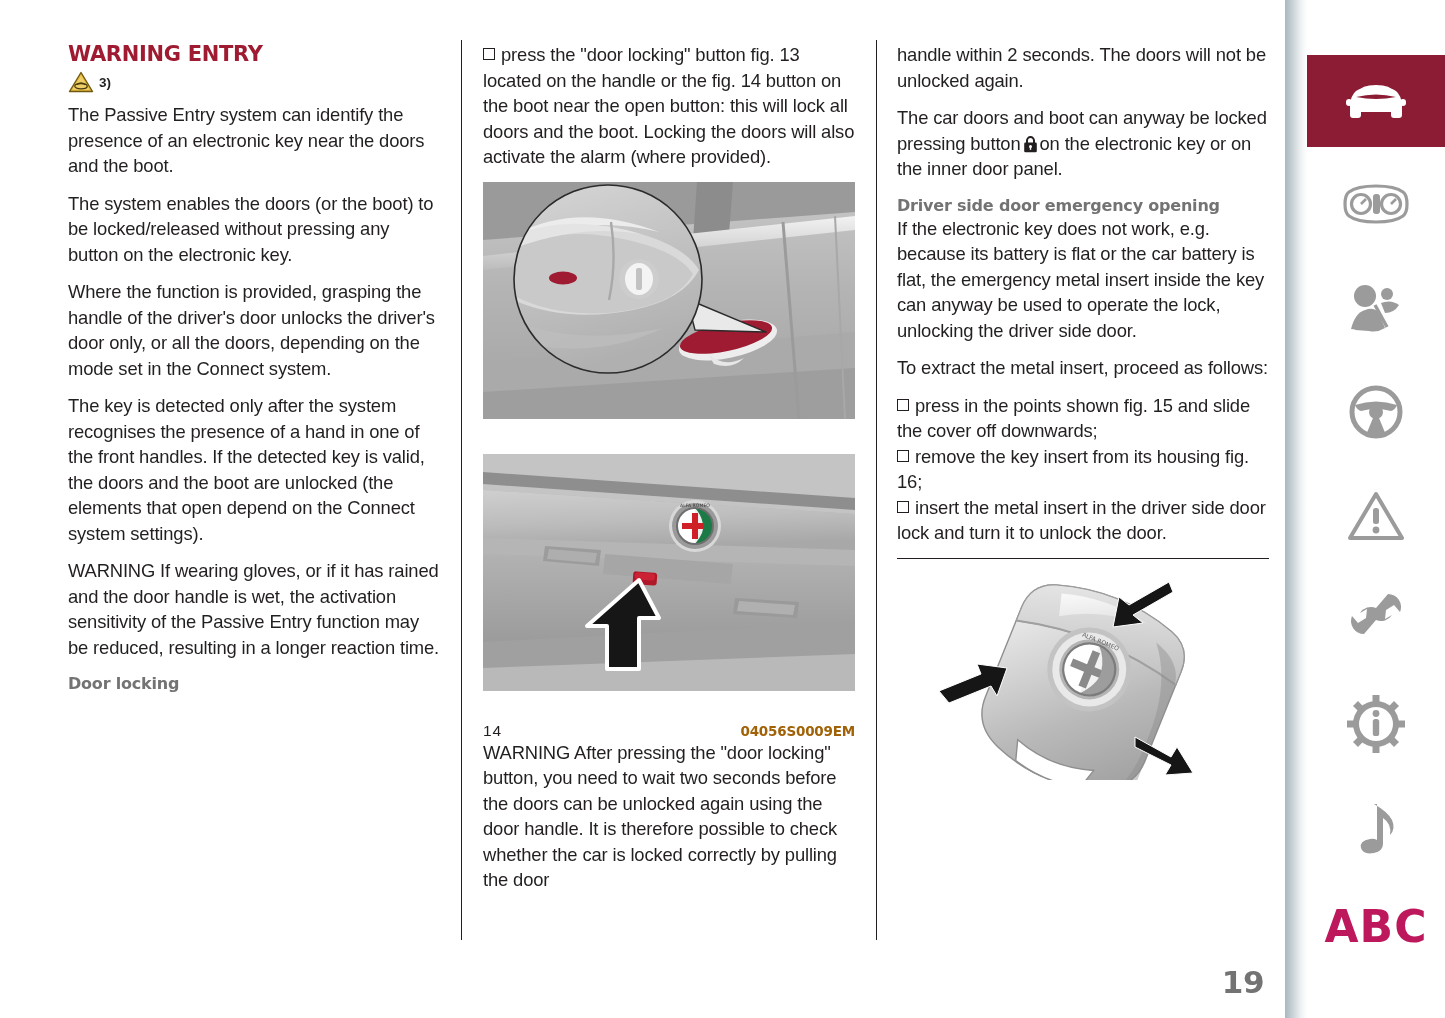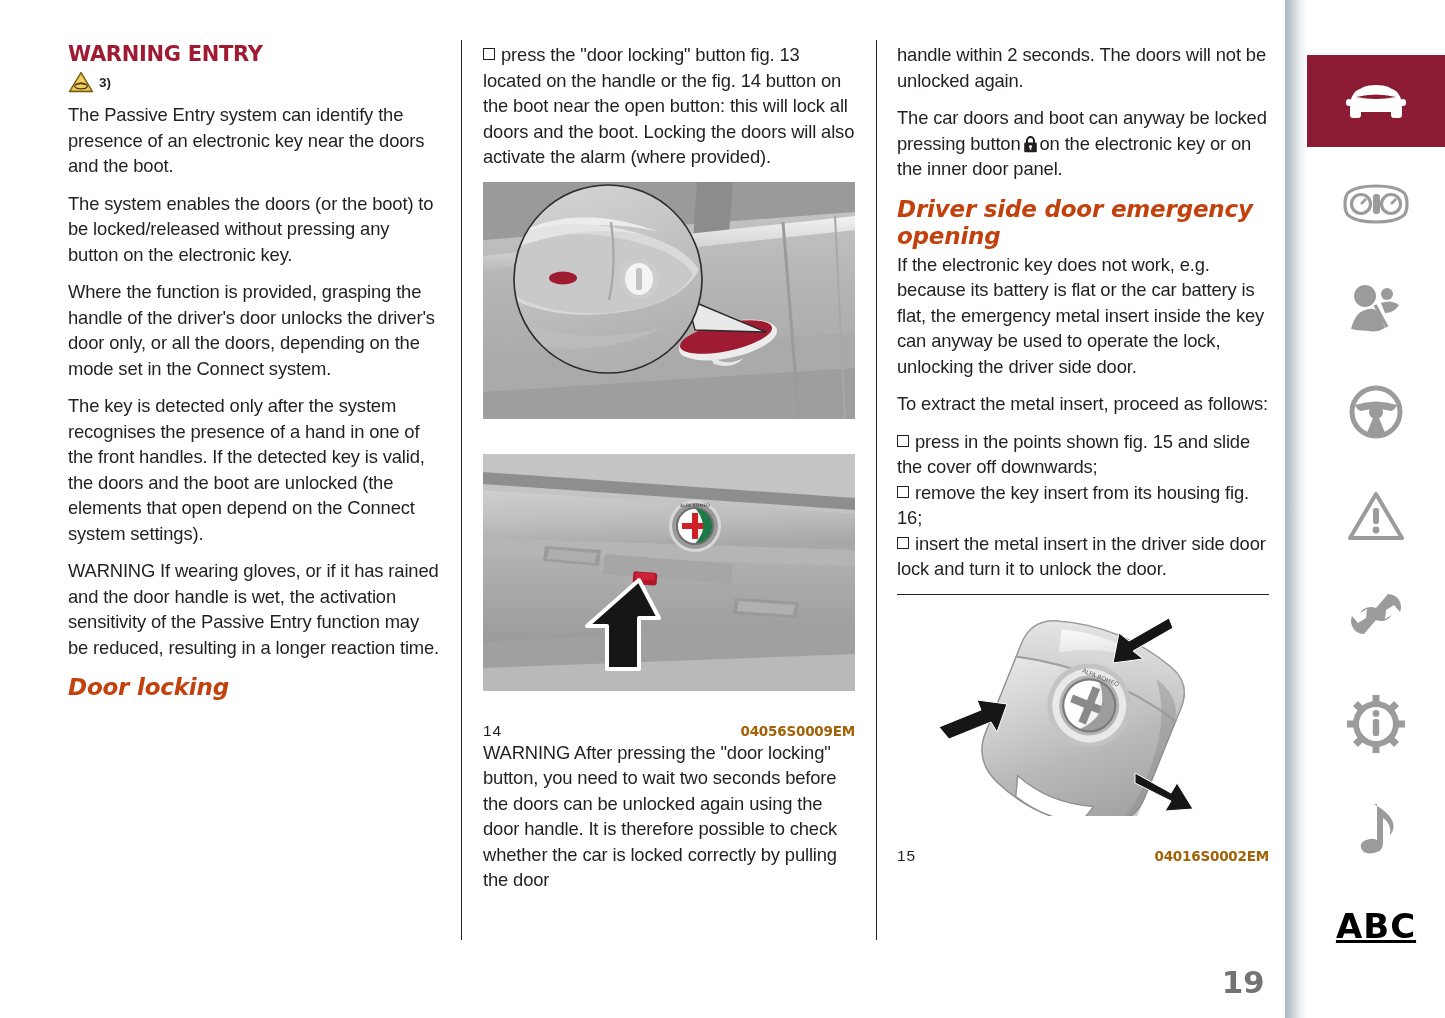--- a/index.html
+++ b/index.html
@@ -55,27 +55,26 @@
     font-family: "DejaVu Sans", sans-serif;
     font-size: 21px;
     font-weight: bold;
     color: #9e1b32;
     margin: 0 0 2px 0;
     letter-spacing: -0.3px;
     line-height: 1.15;
   }
   h2.sub-title {
     font-family: "DejaVu Sans", sans-serif;
-    font-size: 23px;
+    font-size: 16px;
     font-weight: bold;
-    color: #c2410c;
+    color: #737373;
     margin: 14px 0 1px 0;
     line-height: 1.2;
     letter-spacing: -0.2px;
-    font-style: italic;
   }
   p.body {
     font-size: 18.4px;
     line-height: 25.5px;
     color: #231f20;
     margin: 0 0 12px 0;
     letter-spacing: -0.15px;
   }
   p.nomargin { margin-bottom: 0; }
 
@@ -439,24 +438,20 @@
                 <text x="0" y="-28" font-family="DejaVu Sans, sans-serif" font-size="6" fill="#5c5c5c" text-anchor="middle">ALFA ROMEO</text>
               </g>
             </g>
 
             <path d="M276 27 L236 50 L246 58 L216 62 L222 32 L232 40 L272 17 Z" fill="#161616" stroke="#ffffff" stroke-width="1" stroke-linejoin="round"></path>
 
             <path d="M42 126 L84 109 L80 99 L110 103 L100 131 L94 121 L52 138 Z" fill="#161616" stroke="#ffffff" stroke-width="1" stroke-linejoin="round"></path>
 
             <path d="M238 172 L274 192 L280 182 L296 208 L268 210 L274 200 L238 182 Z" fill="#161616" stroke="#ffffff" stroke-width="1" stroke-linejoin="round"></path>
           </svg>
-        </div>
-        <div class="fig-caption">
-          <span class="fig-num">15</span>
-          <span class="fig-code">04016S0002EM</span>
         </div>
       </div>
 
     </div>
   </div>
 
   <div class="sidebar">
     <div class="sidebar-gradient"></div>
     <div class="sidebar-strip"></div>
 
@@ -550,21 +545,21 @@
 
     <div class="tab" style="top:785px;">
       <span class="tab-icon">
         <svg width="44" height="54" viewBox="0 0 44 54">
           <path d="M20 2 q14 8 18 16 q4 9 -2 15 q2 -11 -7 -17 l0 26 q0 7 -9 9 q-11 2 -13 -5 q-2 -7 9 -9 q4 -1 7 1 l0 -36 Z" fill="#9b9b9b"></path>
         </svg>
       </span>
     </div>
 
     <div class="tab" style="top:880px;">
-      <span class="tab-icon" style="font-family:'DejaVu Sans', sans-serif; font-size:34px; font-weight:bold; color:#000000; letter-spacing:1px;text-decoration:underline;">
+      <span class="tab-icon" style="font-family:'DejaVu Sans', sans-serif; font-size:44px; font-weight:bold; color:#be185d; letter-spacing:1px;">
         <span>ABC</span>
       </span>
     </div>
   </div>
 
   <div class="page-number">19</div>
 
 </div>
 
 </body></html>

